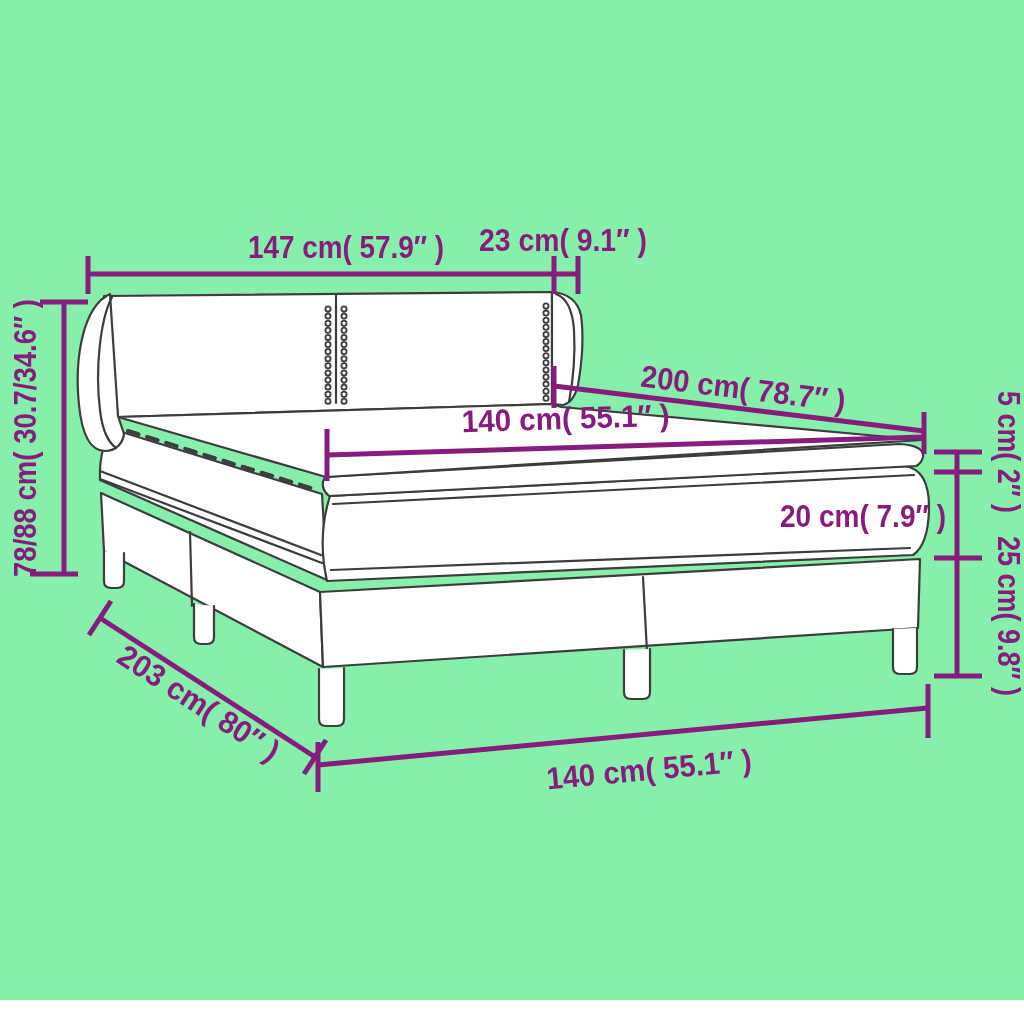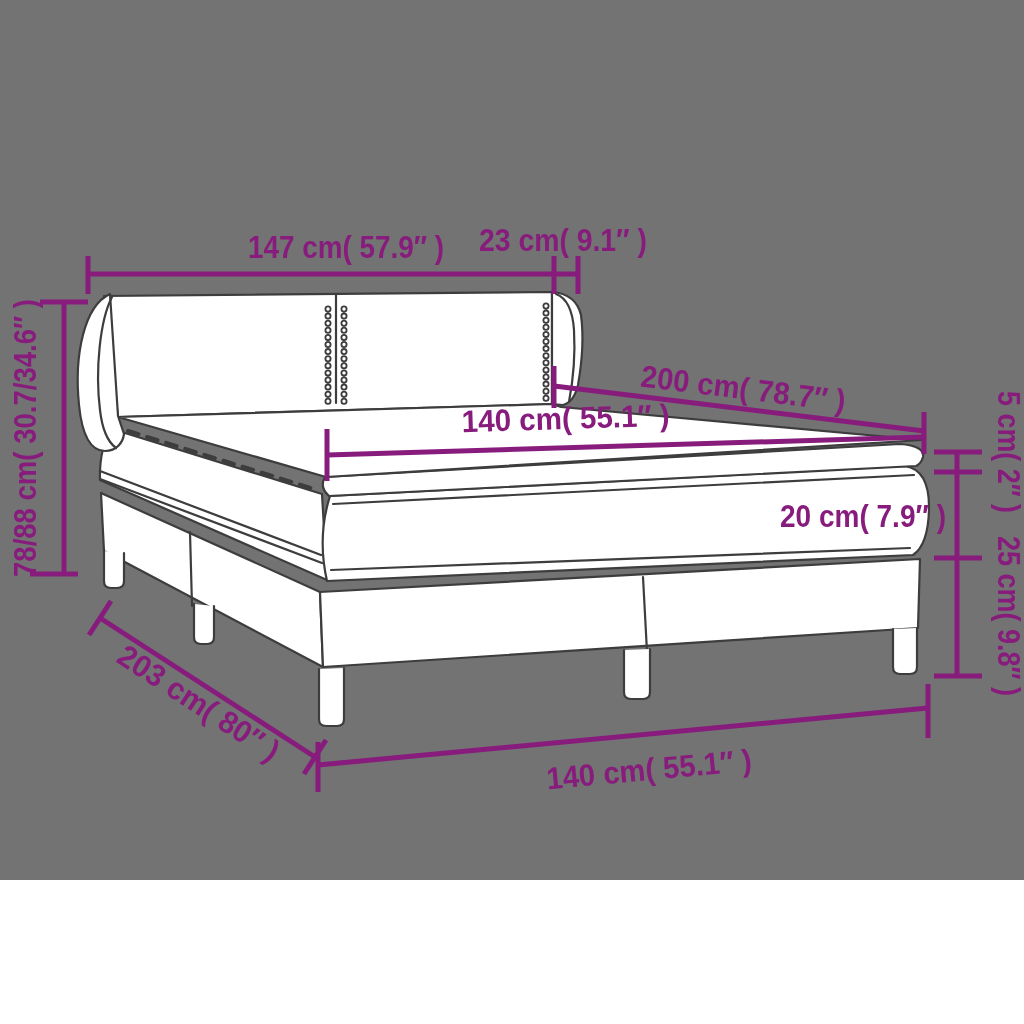--- a/index.html
+++ b/index.html
@@ -7,22 +7,22 @@
     padding: 0;
     background: #ffffff;
     width: 1024px;
     height: 1024px;
     overflow: hidden;
     font-family: "Liberation Sans", sans-serif;
   }
   .stage {
     position: relative;
     width: 1024px;
-    height: 880px;
-    background: #737373;
+    height: 1000px;
+    background: #86efac;
   }
   svg text {
     font-family: "Liberation Sans", sans-serif;
     font-weight: bold;
     font-size: 31px;
   }
 </style>
 </head>
 <body>
 

